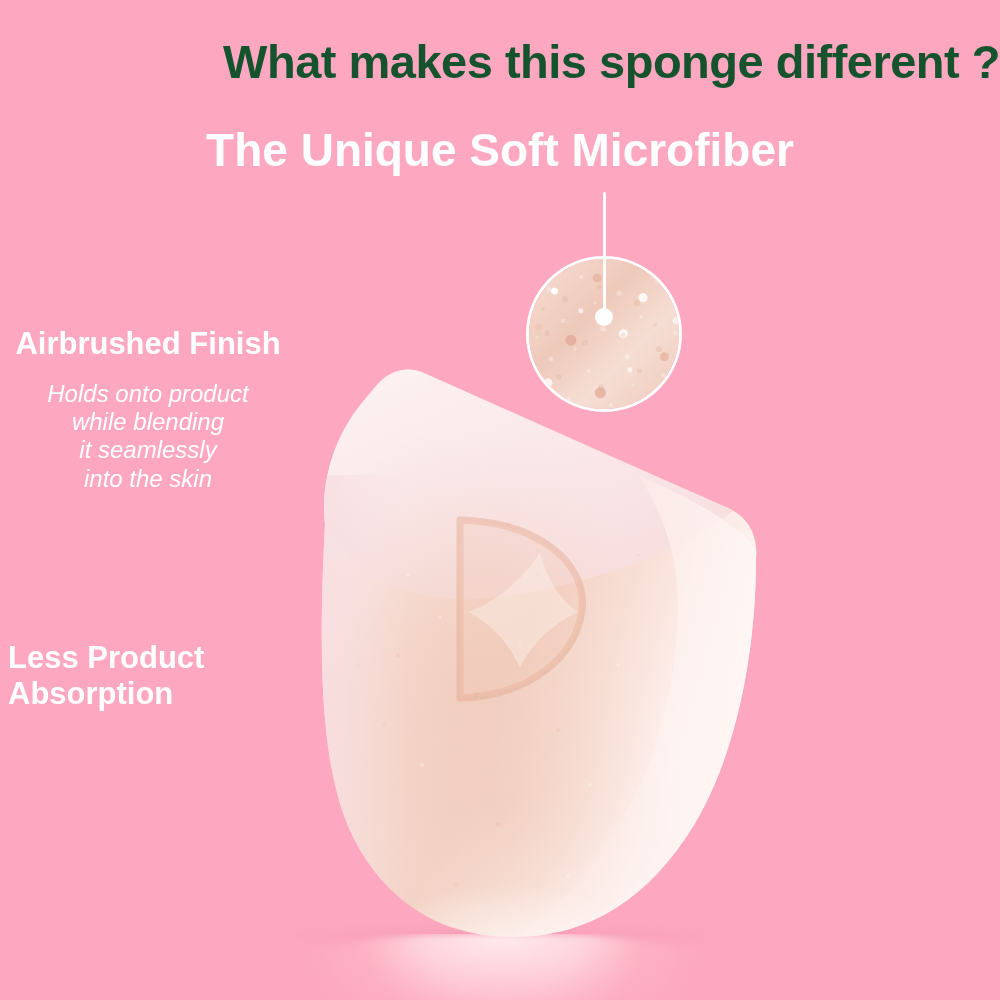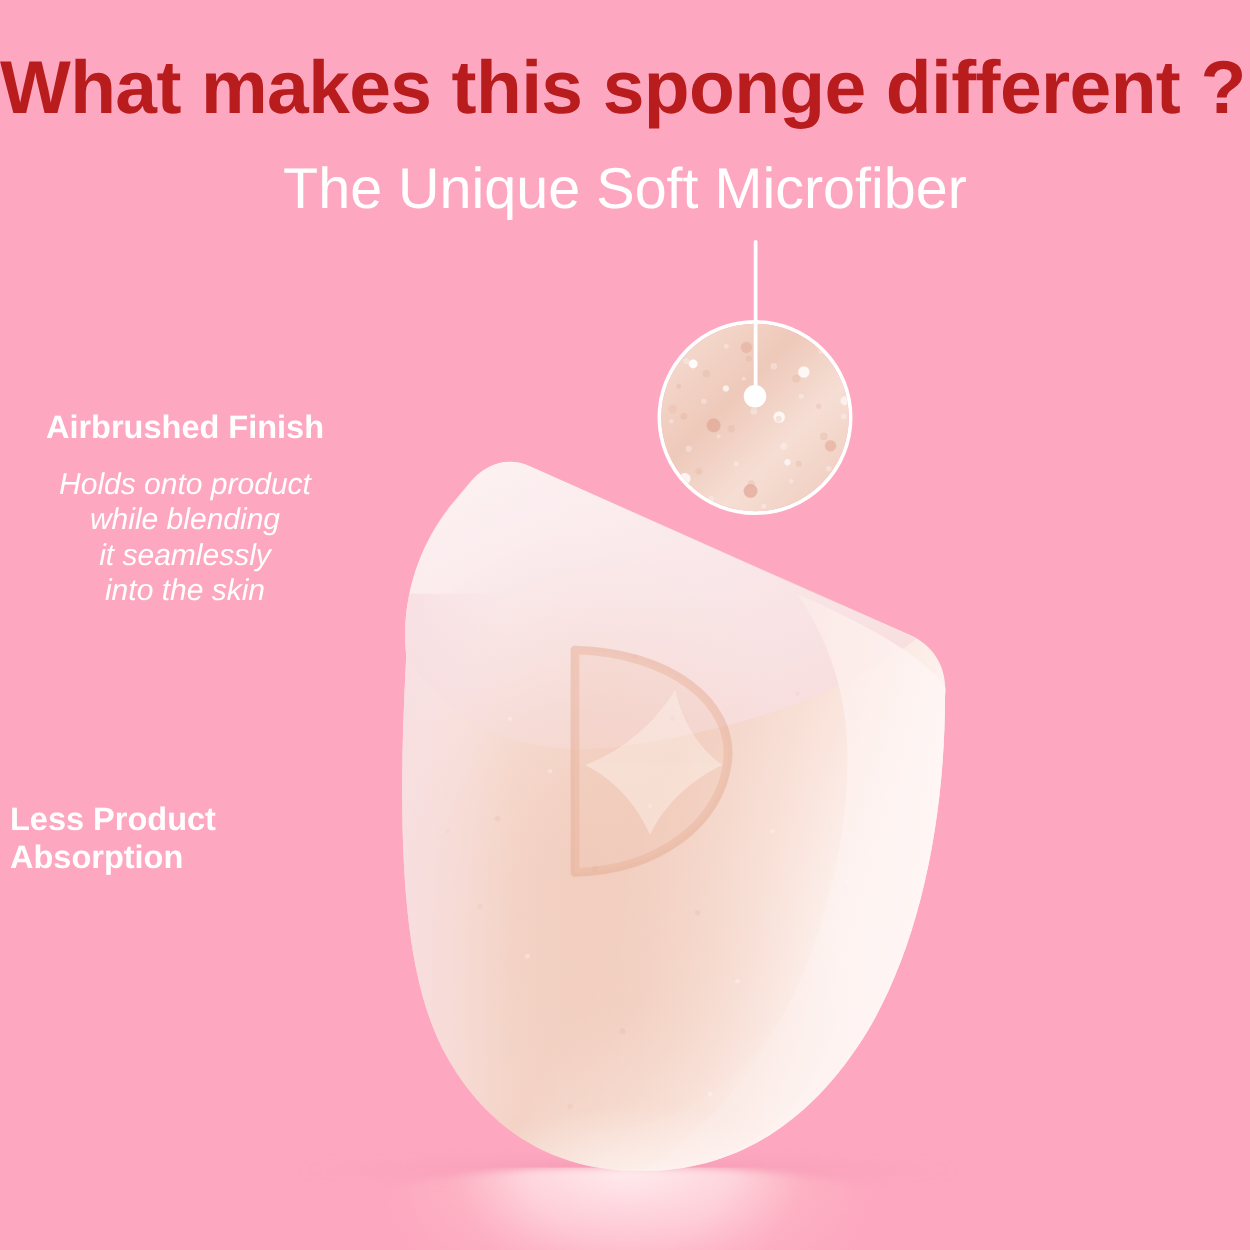--- a/index.html
+++ b/index.html
@@ -135,42 +135,42 @@
     width:18px; height:18px;
     border-radius:50%;
     background:#ffffff;
   }
 
   
   .headline {
     position:absolute;
     left:0; top:36px;
     width:1000px;
-    text-align:left;
-    color:#b91c1c;
-    font-size:60px;
+    text-align:right;
+    color:#14532d;
+    font-size:47px;
     font-weight:bold;
     letter-spacing:-0.5px;
     line-height:1.12;
   }
   .subhead {
     position:absolute;
     left:0; top:125px;
     width:1000px;
     text-align:center;
     color:#ffffff;
     font-size:46px;
-    font-weight:400;
+    font-weight:700;
     letter-spacing:0px;
     line-height:1.1;
   }
 
   .feature { position:absolute; color:#ffffff; }
   .feature .f-title {
-    font-size:26px;
+    font-size:31px;
     font-weight:bold;
     line-height:1.17;
     white-space:pre-line;
     margin-bottom:18px;
   }
   .feature .f-body {
     font-size:24px;
     font-weight:300;
     line-height:1.17;
     white-space:pre-line;

